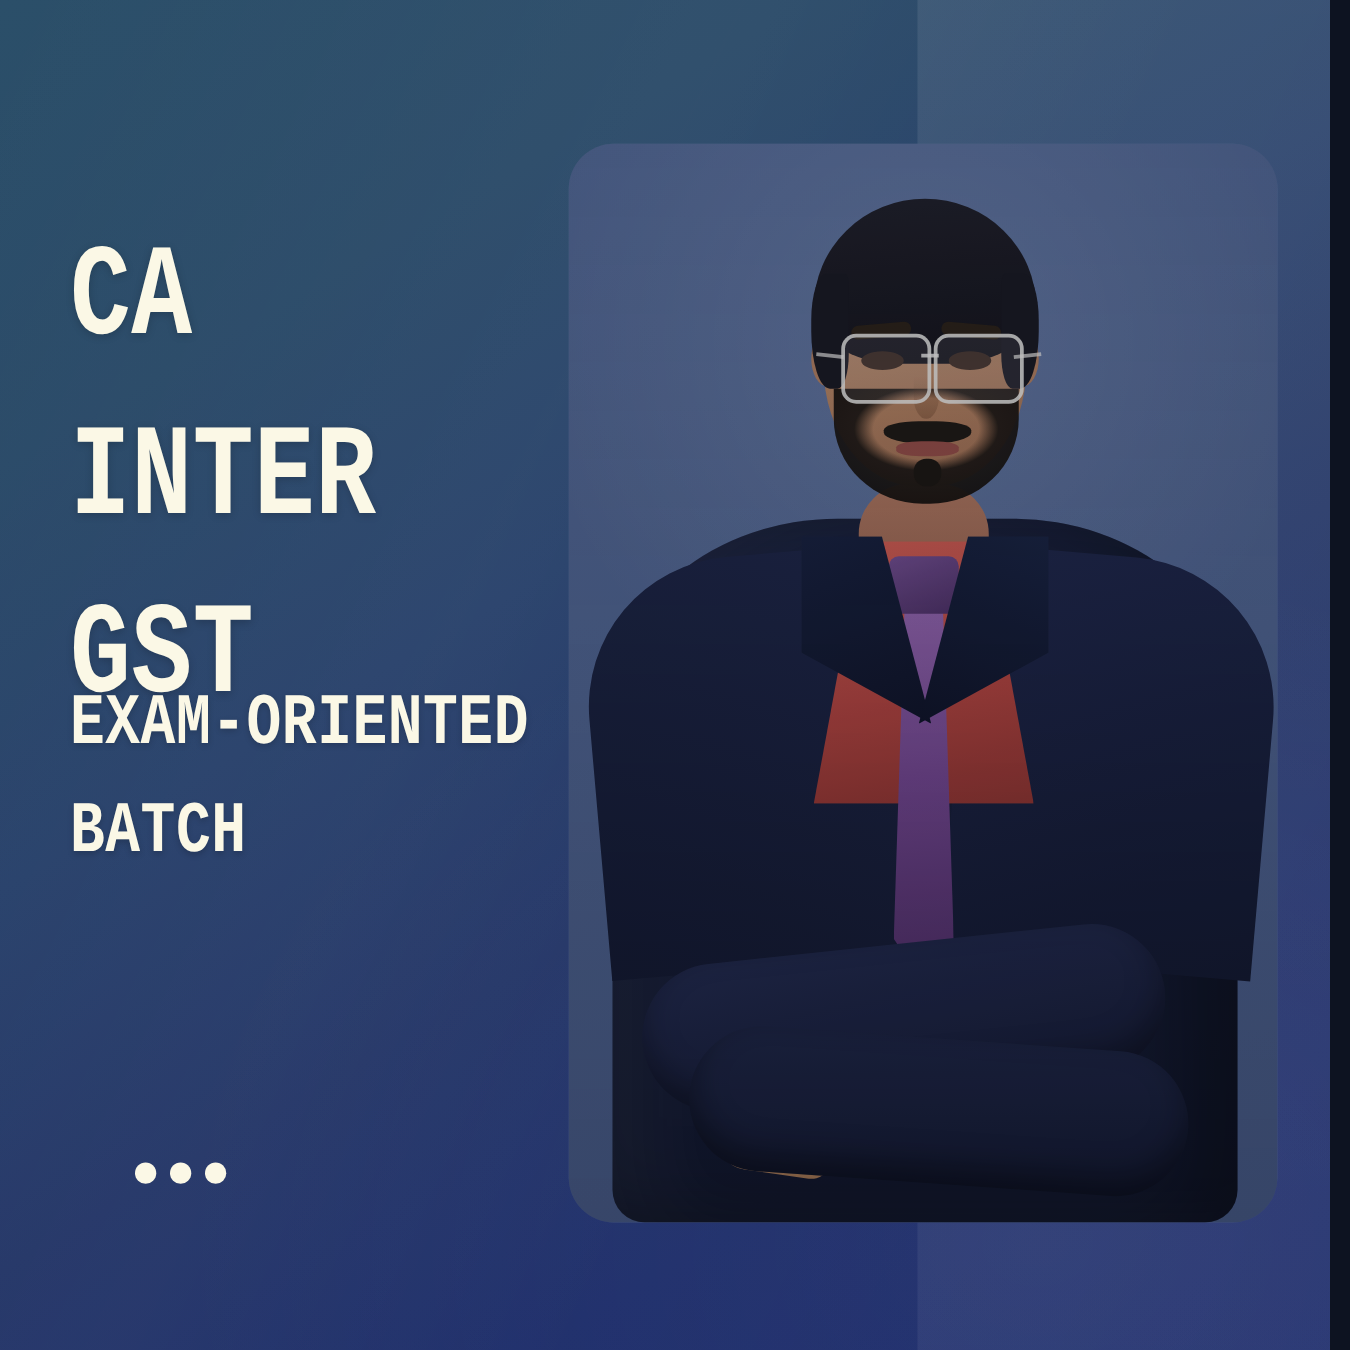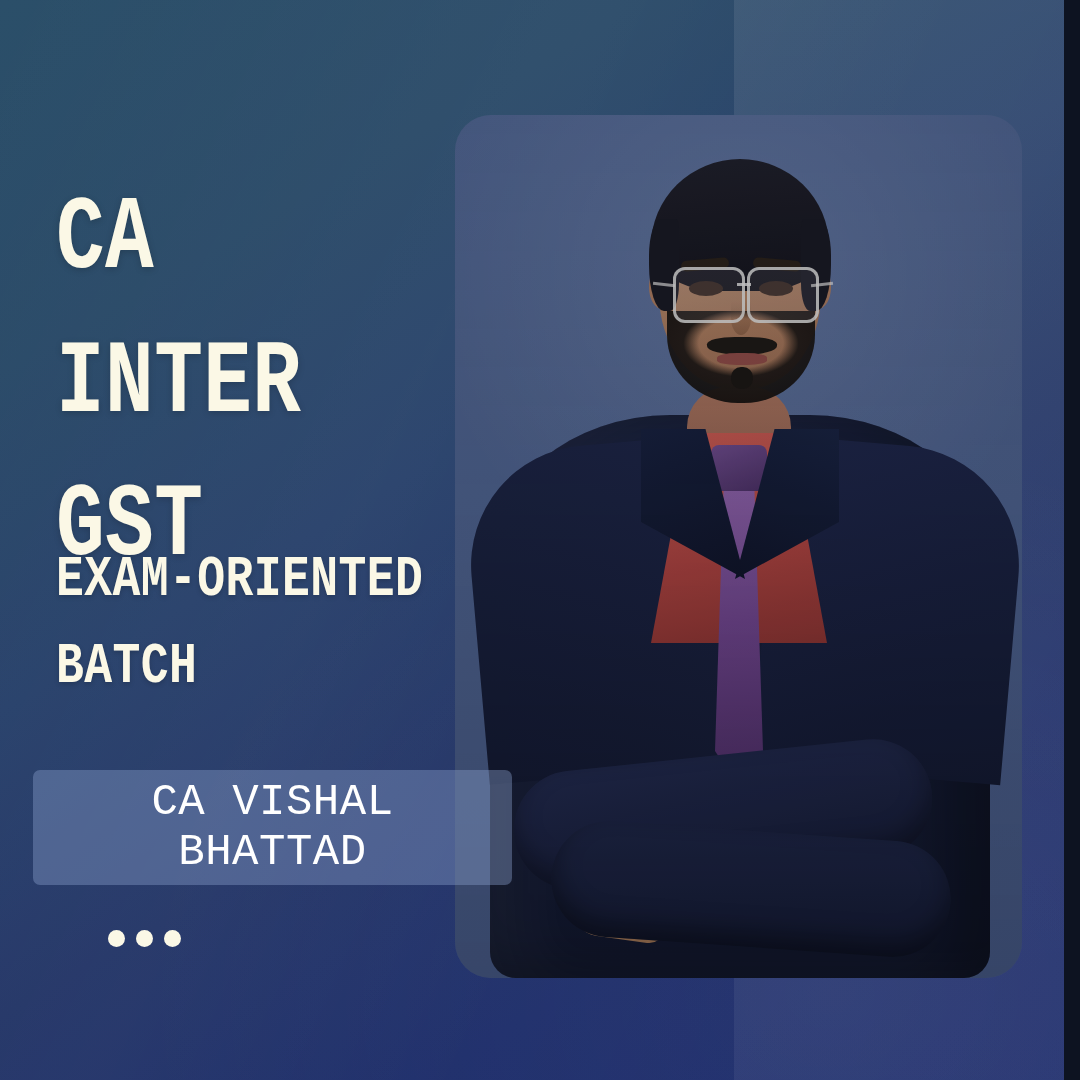--- a/index.html
+++ b/index.html
@@ -510,24 +510,20 @@
 
     <div class="photo-tone"></div>
   </div>
 
   <div class="headline">CA INTER
 GST</div>
 
   <div class="subhead">EXAM-ORIENTED
 BATCH</div>
 
-  <div class="name-badge">
-    <span class="name-badge-text">CA VISHAL
-BHATTAD</span>
-  </div>
 
   <div class="dots">
     <span class="dot"></span>
     <span class="dot"></span>
     <span class="dot"></span>
   </div>
 
 </div>
 
 </body></html>

